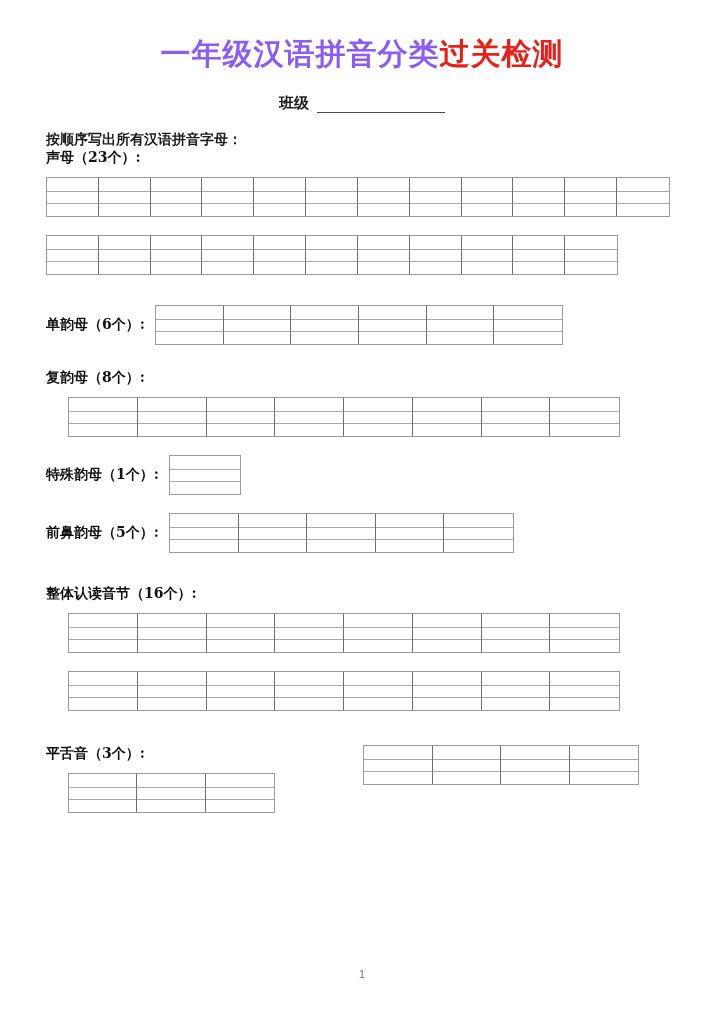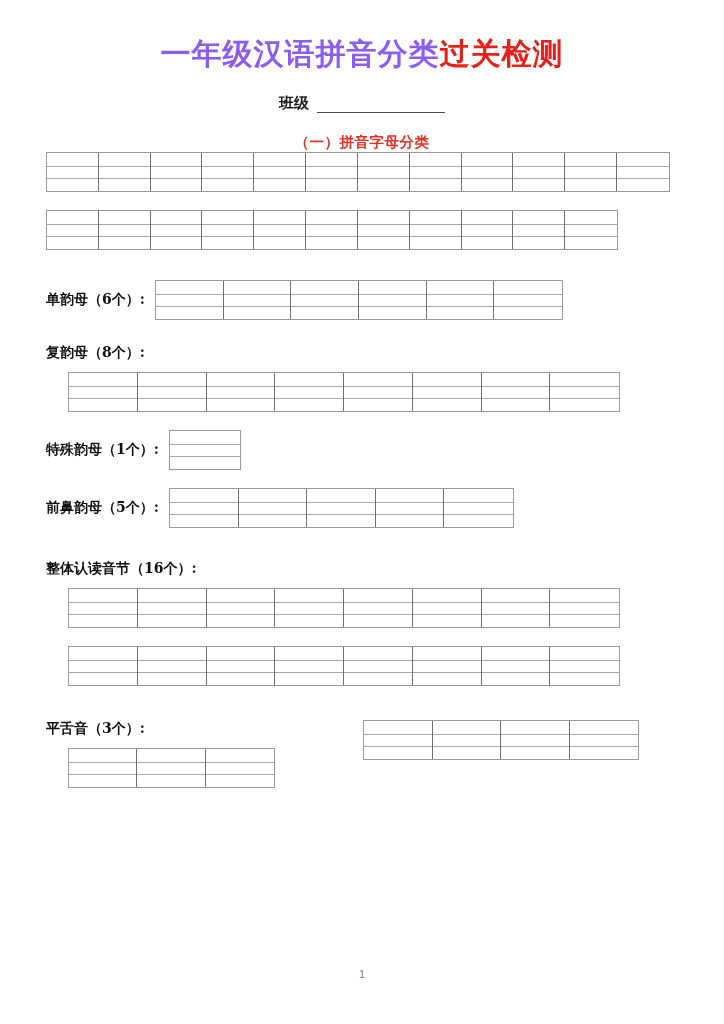--- a/index.html
+++ b/index.html
@@ -165,25 +165,26 @@
     <span class="black">一年级汉语拼音分类</span><span class="red">过关检测</span>
   </div>
 
   <div class="idrow">
     <div class="idfield">
       <span class="idlabel">班级</span>
       <span class="idline w1"></span>
     </div>
   </div>
 
-  <div class="subtitle">（一）拼音字母分类</div>
-
+
+  <div class="instruction">按顺序写出所有汉语拼音字母：</div>
 
   <div id="groups-container">
       <div class="block">
+        <div class="seclabel stack-label">声母（23个）:</div>
         <div class="grid" style="margin-left: 6px; width: 624px;">
           <div class="gcell" style="width: 52px;"></div>
           <div class="gcell" style="width: 52px;"></div>
           <div class="gcell" style="width: 52px;"></div>
           <div class="gcell" style="width: 52px;"></div>
           <div class="gcell" style="width: 52px;"></div>
           <div class="gcell" style="width: 52px;"></div>
           <div class="gcell" style="width: 52px;"></div>
           <div class="gcell" style="width: 52px;"></div>
           <div class="gcell" style="width: 52px;"></div>

